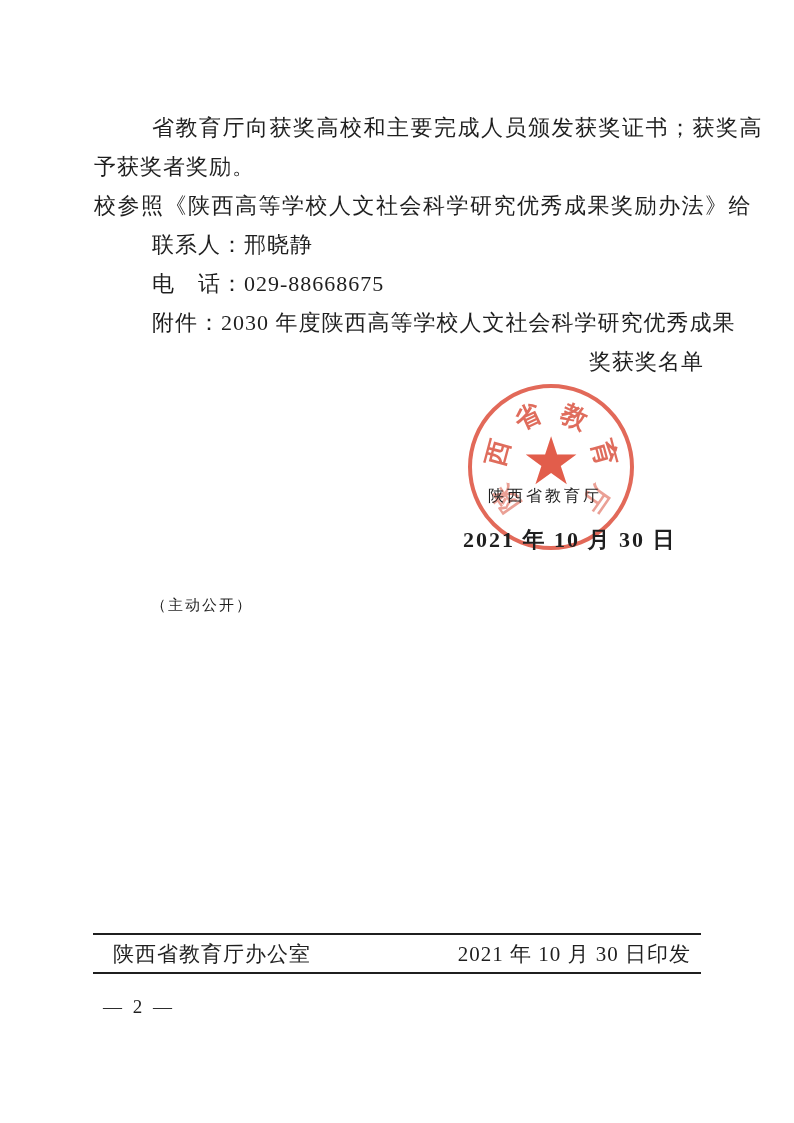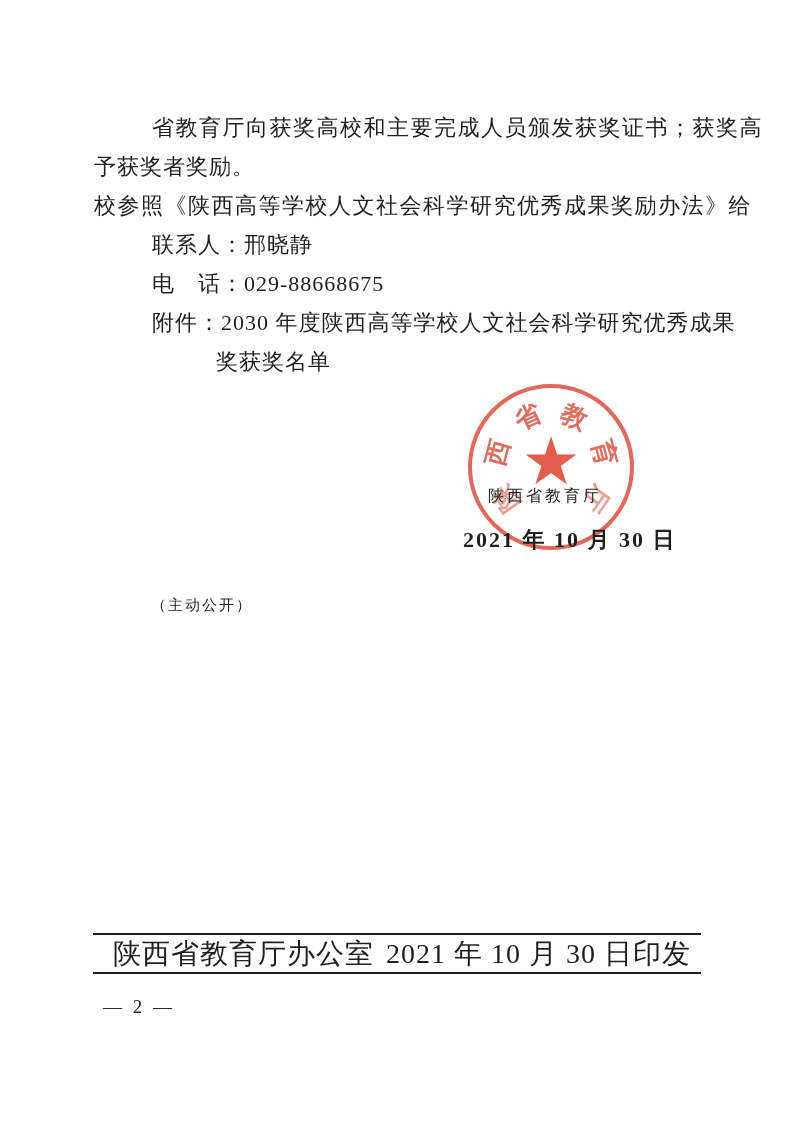--- a/index.html
+++ b/index.html
@@ -19,21 +19,21 @@
     left: 94px;
     top: 108px;
     width: 610px;
     font-size: 22px;
     line-height: 39px;
     letter-spacing: 1px;
     white-space: nowrap;
   }
   .line { height: 39px; }
   .indent-2 { padding-left: 58px; }
-  .indent-attach { padding-left: 122px; }
+  .indent-attach { padding-left: 122px; text-align: right; }
   .line.justified { letter-spacing: 1.5px; }
 
   
   .seal {
     position: absolute;
     left: 468px;
     top: 384px;
     width: 158px;
     height: 158px;
     border: 4px solid rgba(222, 84, 66, 0.88);
@@ -103,21 +103,21 @@
     position: absolute;
     left: 93px;
     top: 933px;
     width: 608px;
     border-top: 2px solid #1f1f1f;
     border-bottom: 2px solid #1f1f1f;
     height: 41px;
     display: flex;
     align-items: center;
     justify-content: space-between;
-    font-size: 28px;
+    font-size: 21px;
     letter-spacing: 1px;
     box-sizing: border-box;
     padding: 0 10px 0 20px;
     white-space: nowrap;
   }
   .page-number {
     position: absolute;
     left: 103px;
     top: 996px;
     font-size: 19px;

